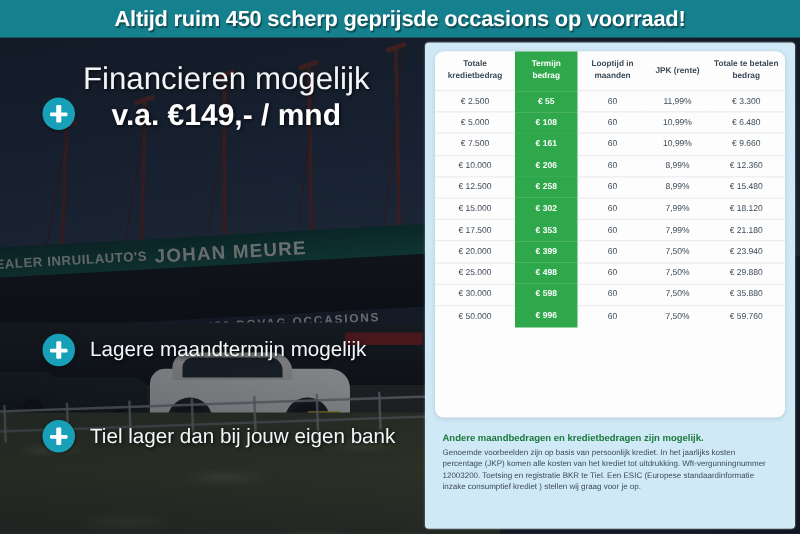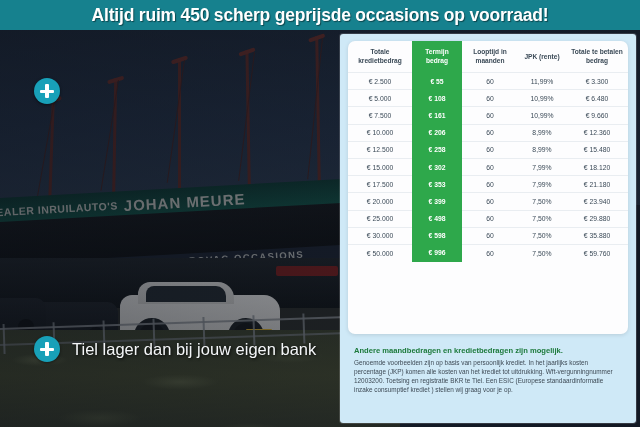--- a/index.html
+++ b/index.html
@@ -172,22 +172,30 @@
   <div class="topbar">
     <span class="topbar-text">Altijd ruim 450 scherp geprijsde occasions op voorraad!</span>
   </div>
 
   <div class="bullets">
 
     <div class="b-plus-solo">
       <div class="plus"></div>
     </div>
 
-
-
+    <div class="headline">
+      <div class="l1">Financieren mogelijk</div>
+      <div class="l2">v.a. €149,- / mnd</div>
+    </div>
+
+
+    <div class="bullet" style="left:34px;top:237px;">
+      <span class="plus"></span>
+      <span class="txt">Lagere maandtermijn mogelijk</span>
+    </div>
 
     <div class="bullet" style="left:34px;top:306px;">
       <span class="plus"></span>
       <span class="txt">Tiel lager dan bij jouw eigen bank</span>
     </div>
   </div>
 
   <div class="panel">
 
     <div class="table-card">

